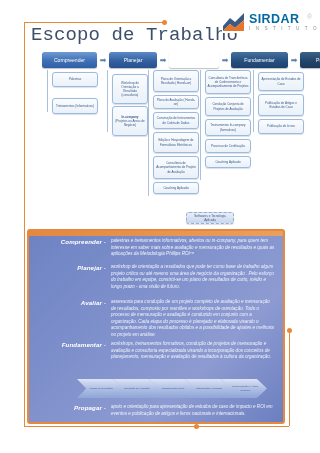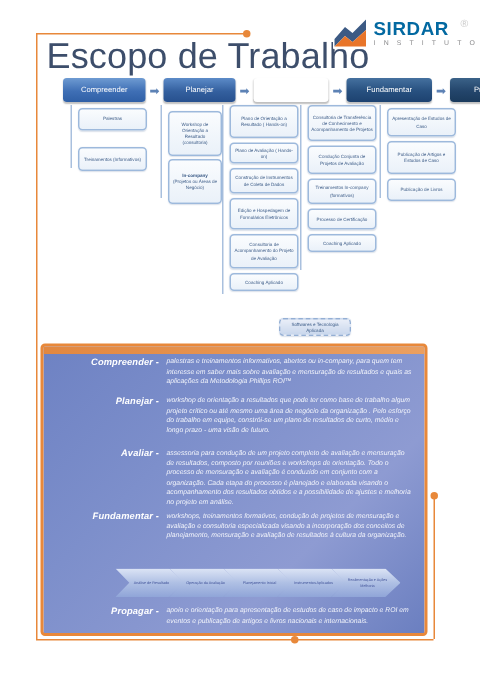--- a/index.html
+++ b/index.html
@@ -14,22 +14,22 @@
   .fl-top{left:24px;top:22px;width:140px;height:1px;}
   .fl-left{left:24px;top:22px;width:1px;height:404px;}
   .fl-bot{left:24px;top:426px;width:265px;height:1px;}
   .fl-right{left:289px;top:330px;width:1px;height:96px;}
   .dot{position:absolute;width:5px;height:5px;border-radius:50%;
        background:#E8883A;}
   .dot-top{left:162px;top:20px;}
   .dot-bot{left:194px;top:424px;}
   .dot-right{left:287px;top:328px;}
 
-  .title{position:absolute;left:31px;top:24px;font-size:24px;
-         color:#3D4E6B;letter-spacing:.1px;white-space:nowrap;}
+  .title{position:absolute;left:31px;top:24px;font-size:19px;
+         color:#3D4E6B;letter-spacing:.1px;white-space:nowrap;font-family:Liberation Mono, monospace;}
 
   .logo{position:absolute;left:222px;top:11px;display:flex;
         align-items:center;gap:4px;}
   .logo-mark{width:23px;height:22px;position:relative;overflow:hidden;
              border-radius:1px;}
   .logo-mark svg{display:block;}
   .logo-text{display:flex;flex-direction:column;line-height:1;}
   .logo-name{font-size:12.5px;font-weight:bold;color:#0369a1;
              letter-spacing:.4px;}
   .logo-sub{font-size:4.6px;color:#8C8C8E;letter-spacing:2.1px;

